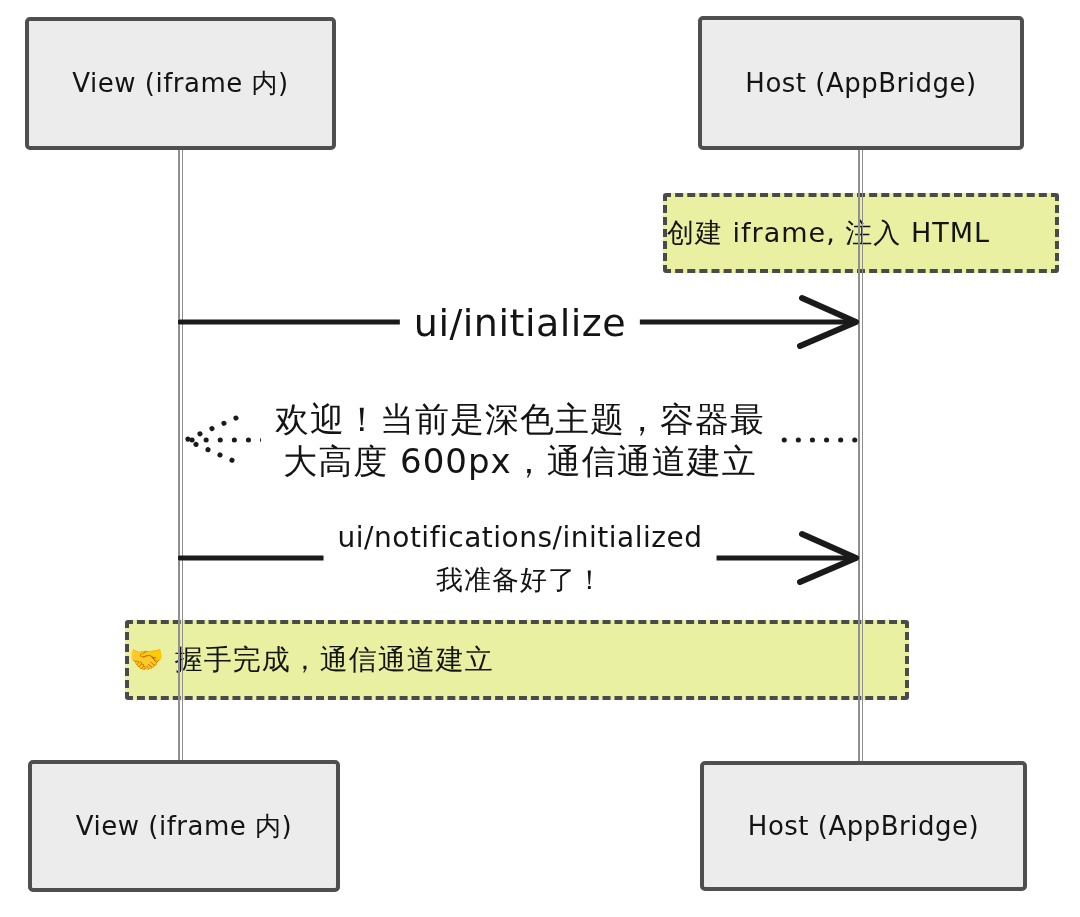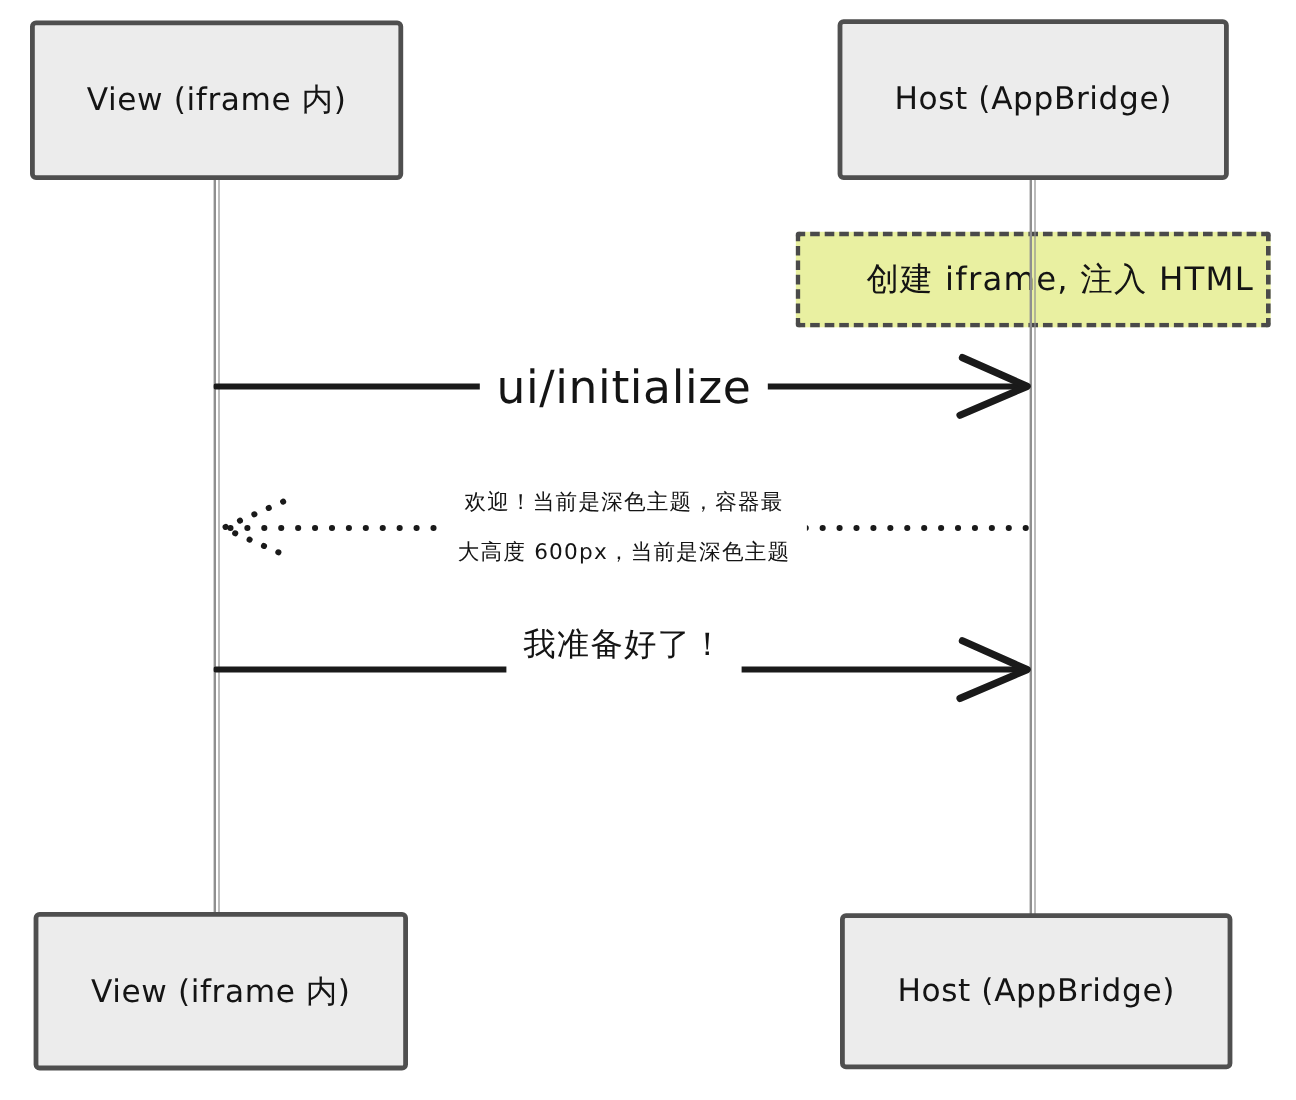--- a/index.html
+++ b/index.html
@@ -24,79 +24,82 @@
   .lifeline{
     position:absolute;width:5px;box-sizing:border-box;background:transparent;
     border-left:2px solid var(--lifeline,#8f8f8f);
     border-right:1px solid var(--lifeline,#8f8f8f);
     z-index:2;
   }
   .lifeline-view{left:178px;top:149px;height:613px;}
   .lifeline-host{left:858px;top:149px;height:613px;}
   
   .note{
-    position:absolute;display:flex;align-items:center;justify-content:center;
+    position:absolute;display:flex;align-items:center;justify-content:flex-start;
     background:var(--note-fill,#e9f0a1);
     border:4px dashed var(--note-border,#4a4a4a);
     border-radius:3px;box-sizing:border-box;z-index:1;text-align:center;
     letter-spacing:1px;
-    padding-left:45px;
   }
   .note-create{left:663px;top:193px;width:396px;height:80px;font-size:27px;}
   .note-handshake{left:125px;top:620px;width:784px;height:80px;font-size:28px;}
   
   .msg-svg{position:absolute;z-index:3;color:var(--arrow,#1a1a1a);}
   .svg-msg1{left:178px;top:292px;}
   .svg-msg2{left:178px;top:410px;}
   .svg-msg3{left:178px;top:528px;}
   
   .msg-label{
     position:absolute;z-index:4;background:#ffffff;text-align:center;
     padding:2px 14px;transform:translateX(-50%);letter-spacing:0.5px;
     white-space:nowrap;
   }
   .label-msg1{left:520px;top:300px;font-size:38px;line-height:42px;}
-  .label-msg2{left:520px;top:396px;font-size:18px;line-height:42px;letter-spacing:1px;}
+  .label-msg2{left:520px;top:396px;font-size:34px;line-height:42px;letter-spacing:1px;}
   .label-msg3{left:520px;top:515px;font-size:28px;line-height:42px;}
   .label-msg3 .line-cjk{font-size:27px;letter-spacing:1px;}
 </style>
 </head>
 <body>
 
 <div class="stage">
 
   <div class="note note-create">
     <span>创建 iframe, 注入 HTML</span>
+  </div>
+  <div class="note note-handshake">
+    <span>🤝 握手完成，通信通道建立</span>
   </div>
 
   <div class="lifeline lifeline-view"></div>
   <div class="lifeline lifeline-host"></div>
 
   <svg class="msg-svg svg-msg1" width="686" height="60" viewBox="0 0 686 60">
     <line x1="2" y1="30" x2="672" y2="30" stroke="currentColor" stroke-width="5" stroke-linecap="round"></line>
     <polyline points="624,6 678,30 622,54" fill="none" stroke="currentColor" stroke-width="6" stroke-linecap="round" stroke-linejoin="round"></polyline>
   </svg>
   <div class="msg-label label-msg1">
     <div>ui/initialize</div>
   </div>
 
   <svg class="msg-svg svg-msg2" width="686" height="60" viewBox="0 0 686 60">
     <line x1="14" y1="30" x2="682" y2="30" stroke="currentColor" stroke-width="5" stroke-linecap="round" stroke-dasharray="0.1 14"></line>
     <polyline points="58,8 8,30 58,52" fill="none" stroke="currentColor" stroke-width="5" stroke-linecap="round" stroke-linejoin="round" stroke-dasharray="0.1 13"></polyline>
   </svg>
   <div class="msg-label label-msg2">
     <div>欢迎！当前是深色主题，容器最</div>
-    <div>大高度 600px，当前是深色主题</div>
+    <div>大高度 600px，通信通道建立</div>
   </div>
 
   <svg class="msg-svg svg-msg3" width="686" height="60" viewBox="0 0 686 60">
     <line x1="2" y1="30" x2="672" y2="30" stroke="currentColor" stroke-width="5" stroke-linecap="round"></line>
     <polyline points="624,6 678,30 622,54" fill="none" stroke="currentColor" stroke-width="6" stroke-linecap="round" stroke-linejoin="round"></polyline>
   </svg>
   <div class="msg-label label-msg3">
+    <div>ui/notifications/initialized</div>
     <div class="line-cjk">我准备好了！</div>
   </div>
 
   <div class="actor actor-view-top">
     <span>View (iframe 内)</span>
   </div>
   <div class="actor actor-host-top">
     <span>Host (AppBridge)</span>
   </div>
   <div class="actor actor-view-bottom">

